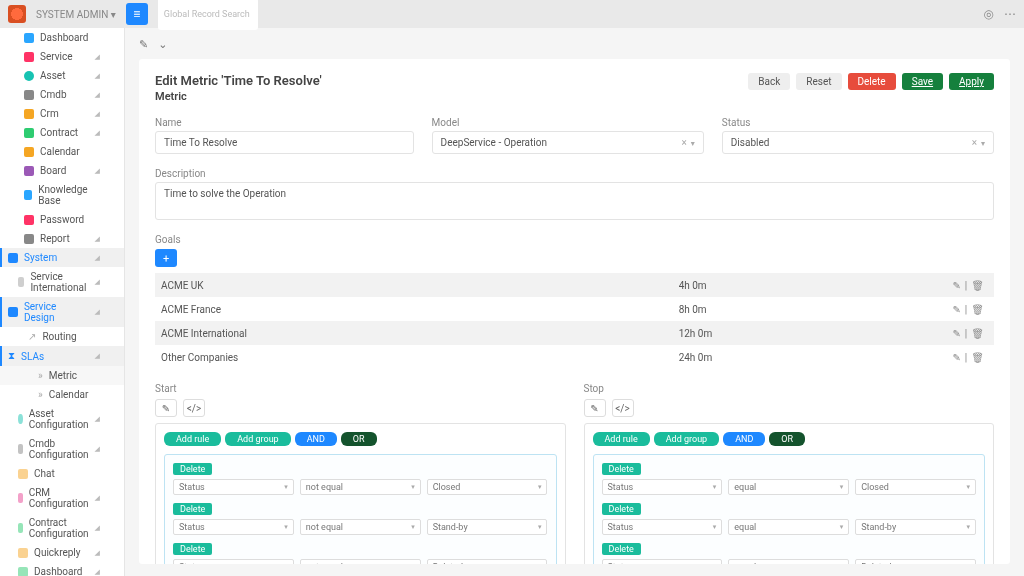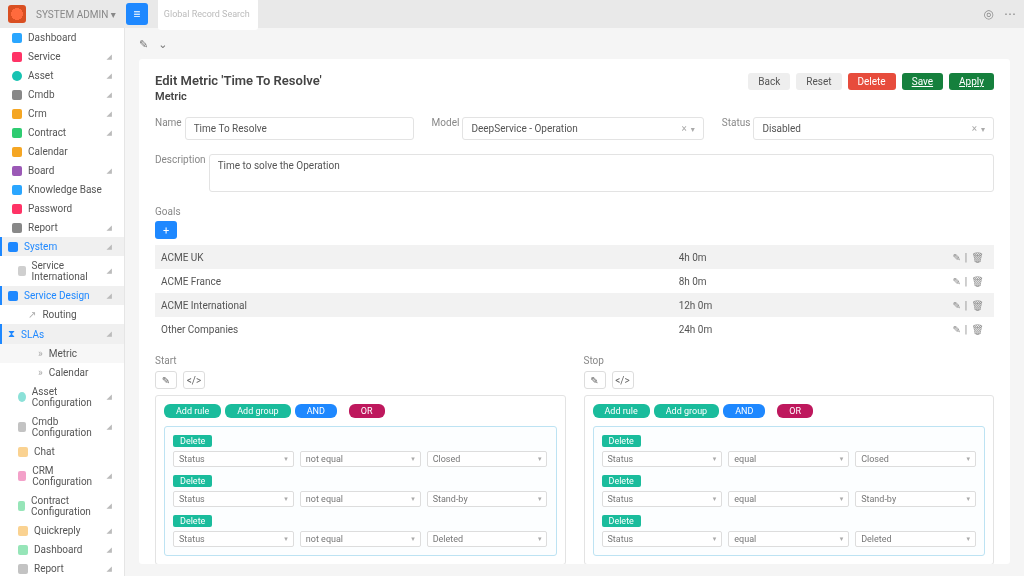--- a/index.html
+++ b/index.html
@@ -6,21 +6,21 @@
   html, body { width: 1024px; height: 576px; overflow: hidden; background: #f5f5f5; }
   .topbar { height: 28px; background: #e9e9e9; display: flex; align-items: center; padding: 0 8px; gap: 10px; }
   .brand-logo { width: 18px; height: 18px; border-radius: 3px; background: radial-gradient(circle,#ff6a3d 45%,#d94f22 46%); }
   .user-drop { font-size: 10px; color: #888; cursor: pointer; }
   .menu-btn { width: 22px; height: 22px; background: #1e88ff; border-radius: 3px; color: #fff; display: flex; align-items: center; justify-content: center; font-size: 12px; }
   .search { height: 32px; width: 100px; border-radius: 3px; background: #fff; font-size: 9px; color: #bbb; padding: 0 6px; display: flex; align-items: center; text-align: center; }
   .top-right { margin-left: auto; display: flex; gap: 10px; color: #888; font-size: 12px; }
 
   .body { display: flex; height: 548px; }
   .sidebar { width: 125px; background: #fff; border-right: 1px solid #e5e5e5; overflow: hidden; font-size: 10px; }
-  .side-item { display: flex; align-items: center; gap: 6px; padding: 4px 12px; color: #555; cursor: pointer; position: relative; }
+  .side-item { display: flex; align-items: center; gap: 6px; padding: 4px 24px; color: #555; cursor: pointer; position: relative; }
   .side-item .chev { margin-left: auto; color: #bbb; font-size: 7px; }
   .side-item.active-blue { color: #1e88ff; border-left: 2px solid #1e88ff; padding-left: 6px; }
   .side-item.bg { background: #f0f0f0; }
   .side-item.bg-light { background: #f7f7f7; }
   .side-sub { padding-left: 18px; }
   .side-sub2 { padding-left: 28px; }
   .ico { width: 10px; height: 10px; display: inline-block; }
   .ico.blue { background:#2aa6ff; border-radius:2px;}
   .ico.red { background:#f36; border-radius:2px;}
   .ico.teal { background:#17c3b2; border-radius:50%;}
@@ -36,21 +36,21 @@
   .card::-webkit-scrollbar{width:6px}.card::-webkit-scrollbar-thumb{background:#ccc;border-radius:3px}
   .card-head { display: flex; align-items: flex-start; justify-content: space-between; }
   .card-title { font-size: 13px; font-weight: 600; color: #444; }
   .card-sub { font-size: 11px; font-weight: 600; color: #444; margin-top: 2px; }
   .btn-row { display: flex; gap: 6px; border-radius: 7px; }
   .btn { font-size: 10px; padding: 3px 10px; border-radius: 3px; background: #eee; color: #555; cursor: pointer; border:none; }
   .btn.red { background:#e74c3c; color:#fff; }
   .btn.blue { background:#15803d; color:#fff;text-decoration:underline; }
 
   .form-row { display: flex; gap: 18px; margin-top: 14px; }
-  .form-col { flex: 1; display:flex; flex-direction:row; gap:3px;}
+  .form-col { flex: 1; display:flex; flex-direction:column; gap:3px;}
   .form-col.small{flex:0.95}
   label.fld { font-size: 10px; color: #888; }
   .input, .select, .textarea { font-size: 10px; color: #555; border: 1px solid #e3e3e3; border-radius: 3px; padding: 5px 8px; background:#fff; width:100%; }
   .textarea { resize: none; height: 38px; }
   .select { display:flex; align-items:center; justify-content:space-between; }
   .select .x { color:#aaa; margin-right:4px;}
   .select .dd { color:#aaa; font-size:8px;}
 
   .section-lbl { font-size: 10px; color: #888; margin-top: 14px; }
   .add-btn { margin-top:4px; width: 22px; height: 18px; background:#1e88ff; color:#fff; border-radius:3px; display:flex; align-items:center; justify-content:center; font-size:11px; }
@@ -64,21 +64,21 @@
 
   .cond-wrap { display:flex; gap:18px; margin-top:14px;}
   .cond-col { flex:1; }
   .cond-lbl { font-size:10px; color:#888; margin-bottom:5px;}
   .toggle-row { display:flex; gap:6px; margin-bottom:6px;}
   .tog { width:22px; height:18px; border:1px solid #ddd; border-radius:3px; display:flex;align-items:center;justify-content:center; font-size:10px; color:#666; background:#fff;}
   .chip-row { display:flex; gap:4px; margin-bottom:0;}
   .chip { font-size:9px; color:#fff; padding:2px 12px; border-radius:6px;}
   .chip.green{background:#1abc9c;}
   .chip.blue{background:#1e88ff;}
-  .chip.dblue{background:#be185d;margin-left:8px;}
+  .chip.dblue{background:#14532d;}
   .cond-box { border:1px solid #e3e3e3; border-radius:3px; padding:8px; display:flex; flex-direction:column; gap:8px; margin-top:0;}
   .cond-box.inner{border-color:#bde3f3; background:#fcfeff;}
   .rule { display:flex; flex-direction:column; gap:4px;}
   .del-chip { font-size:9px; background:#1abc9c; color:#fff; border-radius:2px; padding:1px 7px; width:fit-content;}
   .rule-row { display:flex; gap:6px;}
   .mini-sel { flex:1; font-size:9px; color:#777; border:1px solid #ddd; border-radius:2px; padding:2px 5px; display:flex; justify-content:space-between; align-items:center; background:#fff;}
   .mini-sel .dd{font-size:7px;color:#aaa;}
 </style>
 </head>
 <body>

